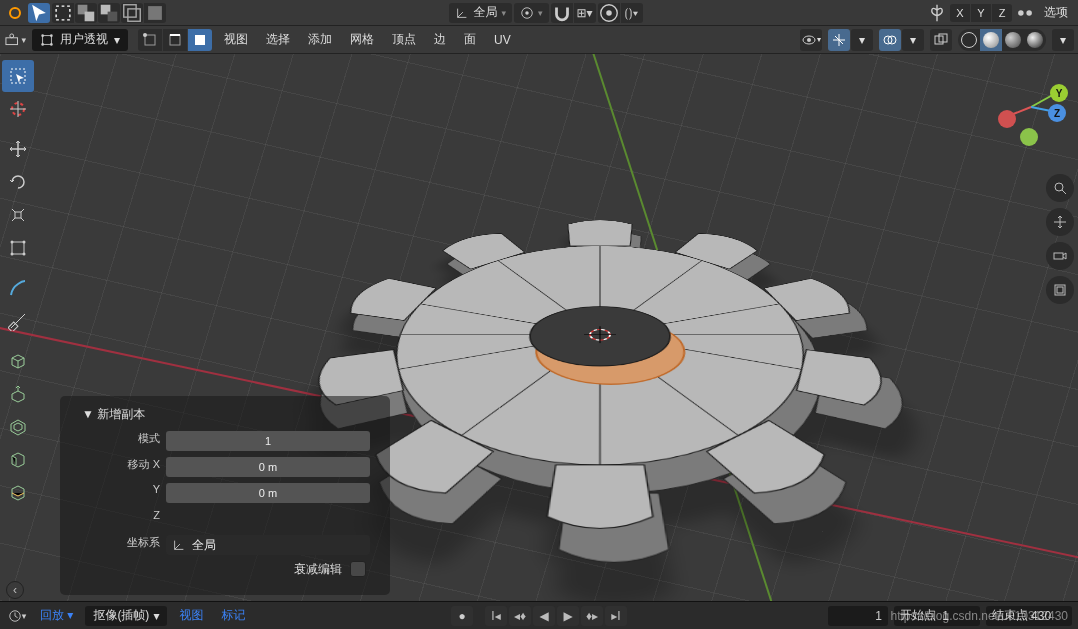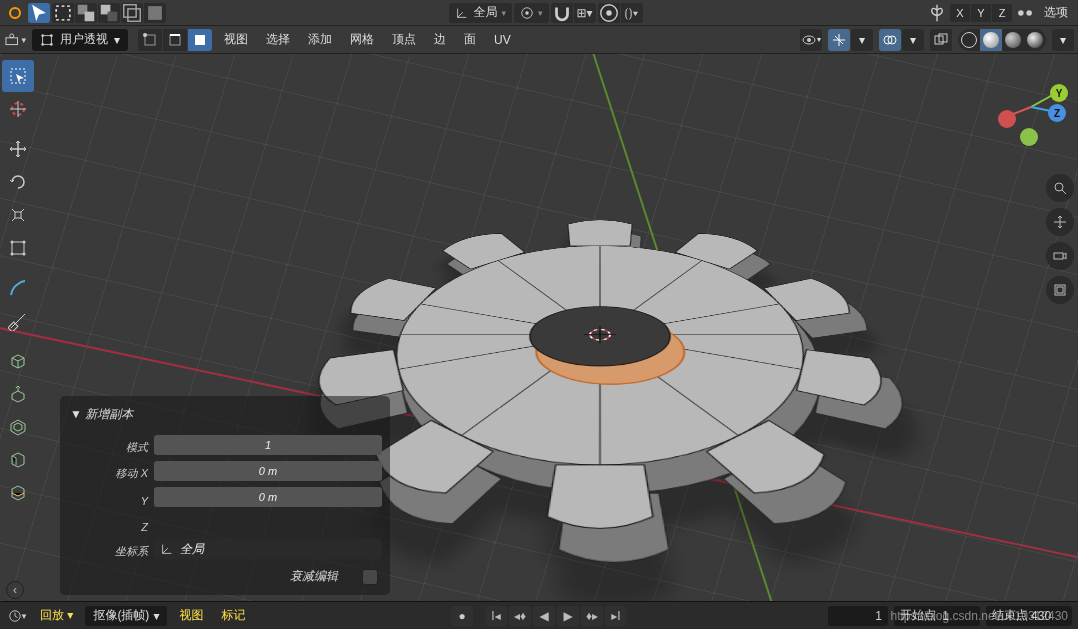--- a/index.html
+++ b/index.html
@@ -62,32 +62,32 @@
 
 
 .navg { position:absolute; right:12px; top:18px; width:70px; height:70px; }
 .navg .ball { position:absolute; width:18px; height:18px; border-radius:50%; display:flex; align-items:center; justify-content:center; font-size:10px; color:#111; font-weight:bold; }
 
 
 .right-col { position:absolute; right:4px; top:120px; display:flex; flex-direction:column; gap:6px; }
 .right-col .rbtn { width:28px; height:28px; border-radius:14px; background:#2b2b2b; display:flex; align-items:center; justify-content:center; color:#bbb; }
 
 
-.op-panel { position:absolute; left:60px; bottom:34px; width:330px; background:rgba(24,24,24,.55); border-radius:5px; padding:6px 8px 8px;font-style:italic; }
+.op-panel { position:absolute; left:60px; bottom:34px; width:330px; background:rgba(24,24,24,.55); border-radius:5px; padding:6px 20px 8px; }
 .op-title { color:#ddd; padding:4px 2px 8px; }
-.op-row { display:flex; align-items:flex-end; height:24px; gap:6px; margin-bottom:2px; }
+.op-row { display:flex; align-items:flex-start; height:24px; gap:6px; margin-bottom:2px; }
 .op-row label { flex:0 0 80px; text-align:right; color:#ccc; font-size:11px; }
 .op-field { flex:1; background:#545454; border-radius:3px; height:20px; display:flex; align-items:center; justify-content:center; color:#eee; font-size:11px; }
 .op-field.dd { background:#2a2a2a; justify-content:flex-start; padding:0 6px; gap:6px; }
 .op-check { width:16px; height:16px; background:#484848; border-radius:3px; border:1px solid #222; }
 
 
 .footer { position:absolute; bottom:0; left:0; right:0; height:28px; background:#2b2b2b; border-top:1px solid #111; display:flex; align-items:center; padding:0 6px; gap:6px; }
 .f-dd { background:#1b1b1b; height:20px; display:flex; align-items:center; padding:0 8px; border-radius:3px; gap:4px; }
-.f-btn { padding:0 6px; color:#fde047; }
+.f-btn { padding:0 6px; color:#3b82f6; }
 .play-cluster { position:absolute; left:50%; transform:translateX(-50%); display:flex; gap:2px; }
 .pbtn { width:22px; height:20px; background:#303030; border-radius:3px; display:flex; align-items:center; justify-content:center; color:#bbb; }
 .pbtn.rec { color:#ccc; }
 .frame-in { background:#1b1b1b; height:20px; width:86px; border-radius:3px; display:flex; align-items:center; padding:0 6px; color:#ccc; font-size:11px; }
 .watermark { position:absolute; right:10px; bottom:6px; color:rgba(220,220,220,.55); font-size:12px; }
 
 
 .scroll-dot { position:absolute; left:6px; bottom:30px; width:18px; height:18px; border-radius:50%; background:#3a3a3a; display:flex; align-items:center; justify-content:center; color:#bbb; font-size:12px; border:1px solid #222;}
 .chev { display:inline-block; }
 </style>
@@ -525,21 +525,21 @@
     </div>
   <div class="op-row">
       <label>坐标系</label>
     <div class="op-field dd">
       <svg width="14" height="14" viewBox="0 0 16 16">
           <path d="M3 13 L3 3 M3 13 L13 13 M3 13 L9 7" stroke="#ccc" fill="none"></path>
         </svg>
       <span>全局</span>
     </div>
   </div>
-  <div class="op-row" style="justify-content:flex-end; gap:24px; padding-right:4px;">
+  <div class="op-row" style="justify-content:flex-end; gap:8px; padding-right:4px;">
     <span>衰减编辑</span>
     <div class="op-check"></div>
   </div>
 </div>
 
 <div class="scroll-dot">‹</div>
 
 <div class="footer">
   <div class="hdr-btn">
       <svg width="14" height="14" viewBox="0 0 16 16">

